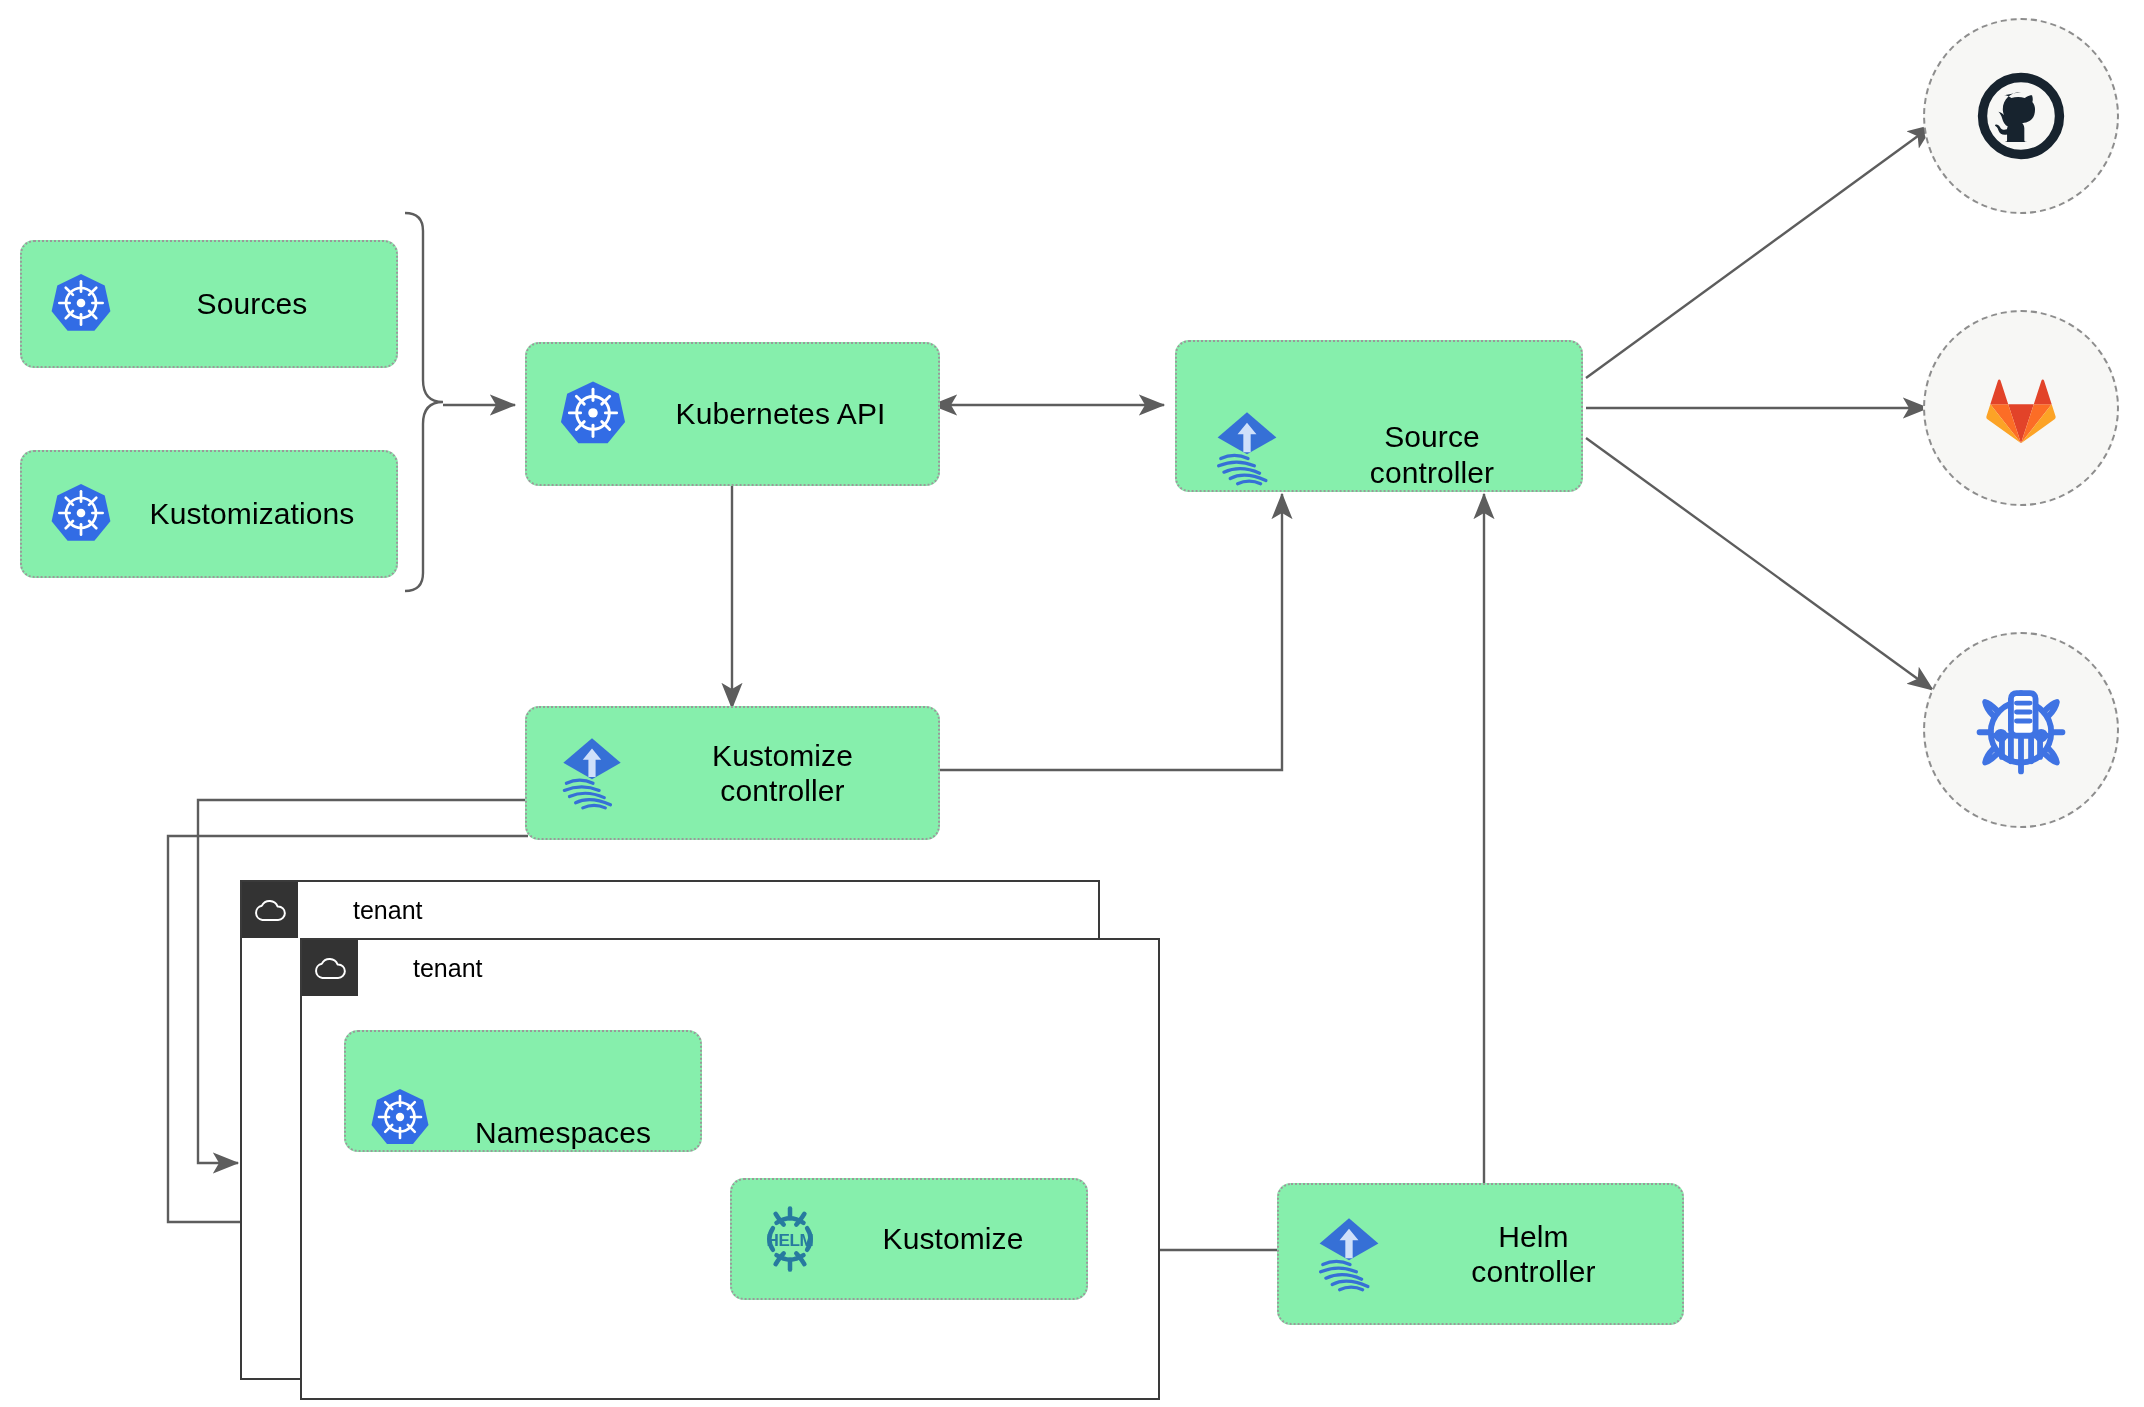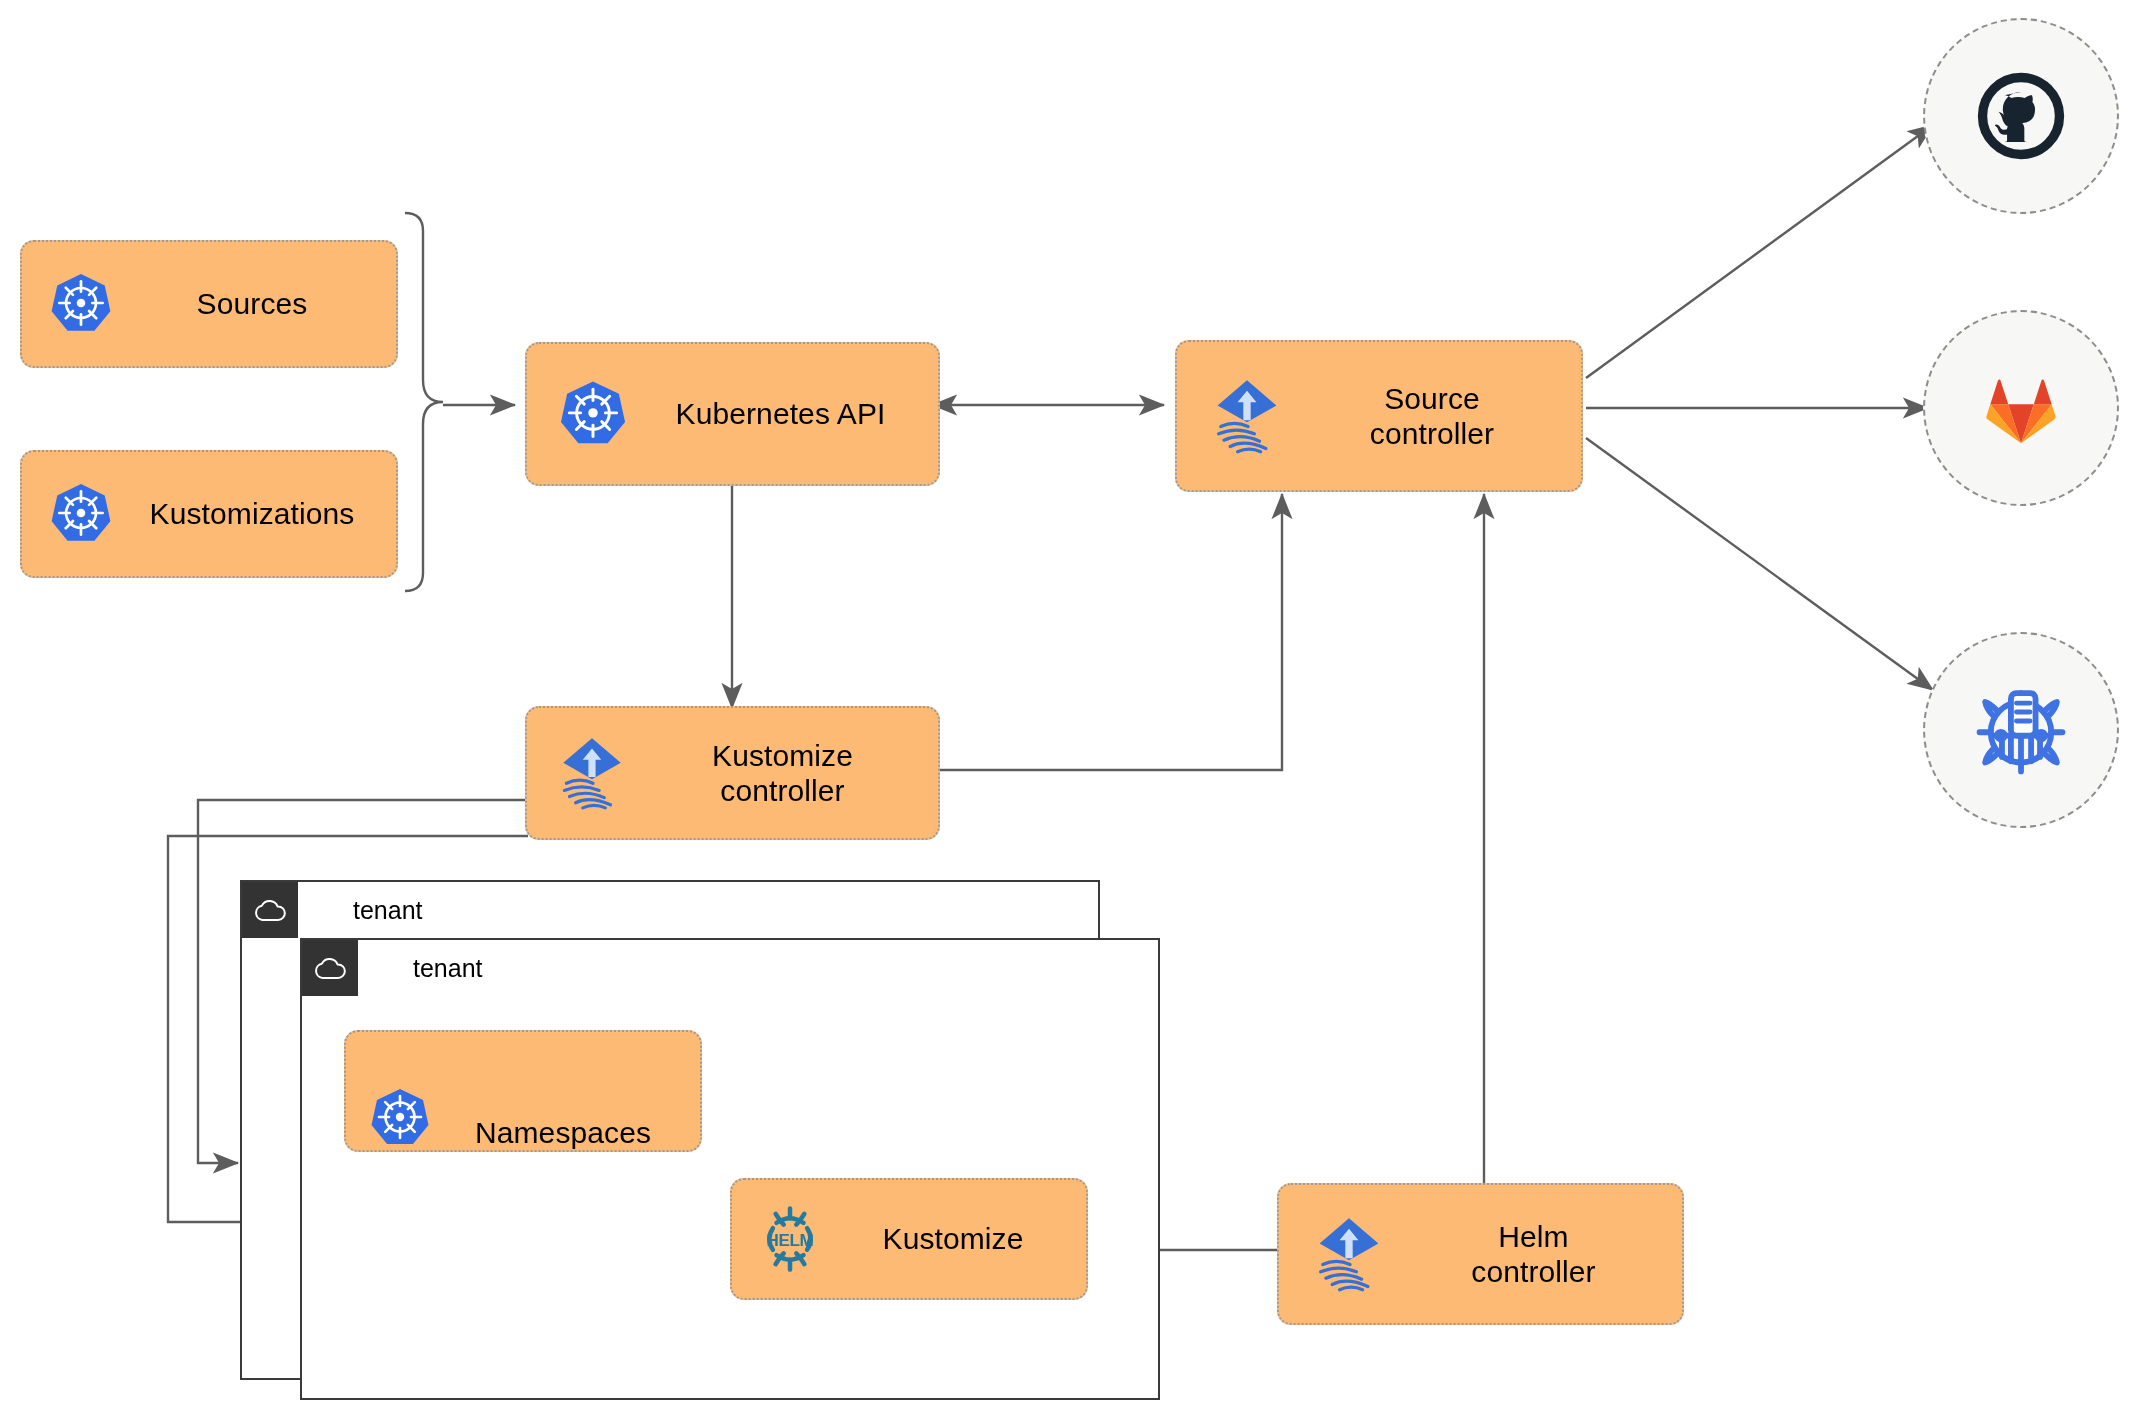--- a/index.html
+++ b/index.html
@@ -3,21 +3,21 @@
 <meta charset="utf-8">
 <style>
   html,body{margin:0;padding:0;background:#ffffff;}
   body{font-family:"Liberation Sans",sans-serif;}
   #stage{position:relative;width:2144px;height:1407px;background:#fff;overflow:hidden;}
 
   
   .node{
     position:absolute;
     box-sizing:border-box;
-    background:#fdba74;
+    background:#86efac;
     border:2px dotted #9a9a9a;
     border-radius:14px;
     display:flex;
     align-items:center;
   }
   .node .ico{flex:0 0 auto;display:flex;align-items:center;justify-content:center;}
   .node .lbl{
     flex:1 1 auto;
     text-align:center;
     color:#000;
@@ -151,21 +151,21 @@
             <line x1="39.8" y1="38.8" x2="46.8" y2="45.8"></line>
           <line x1="46.8" y1="16.2" x2="39.8" y2="23.2"></line>
             <line x1="24.2" y1="38.8" x2="17.2" y2="45.8"></line>
         </g>
         <circle cx="32" cy="31" r="4.2" fill="#fff"></circle>
       </svg>
     </span>
     <span class="lbl">Kubernetes API</span>
   </div>
 
-  <div class="node" style="left:1175px;top:340px;width:408px;height:152px;">
+  <div class="node" style="left:1175px;top:340px;width:408px;height:152px;align-items:flex-end;">
     <span class="ico" style="margin-left:28px;">
       <svg width="84" height="84" viewBox="0 0 80 80" aria-hidden="true">
         <path d="M40 6 L68 30 L40 46 L12 30 Z" fill="#3670d6"></path>
         <path d="M40 16 L49 27 H43.5 V44 H36.5 V27 H31 Z" fill="#cfe0fa"></path>
         <g stroke="#3670d6" stroke-width="3.1" fill="none" stroke-linecap="round">
           <path d="M15 50 Q28 44 41 50"></path>
           <path d="M13 57 Q30 50 47 57"></path>
           <path d="M18 63 Q34 56 52 64"></path>
           <path d="M24 69 Q38 62 58 71"></path>
           <path d="M31 74 Q42 69 53 74"></path>

